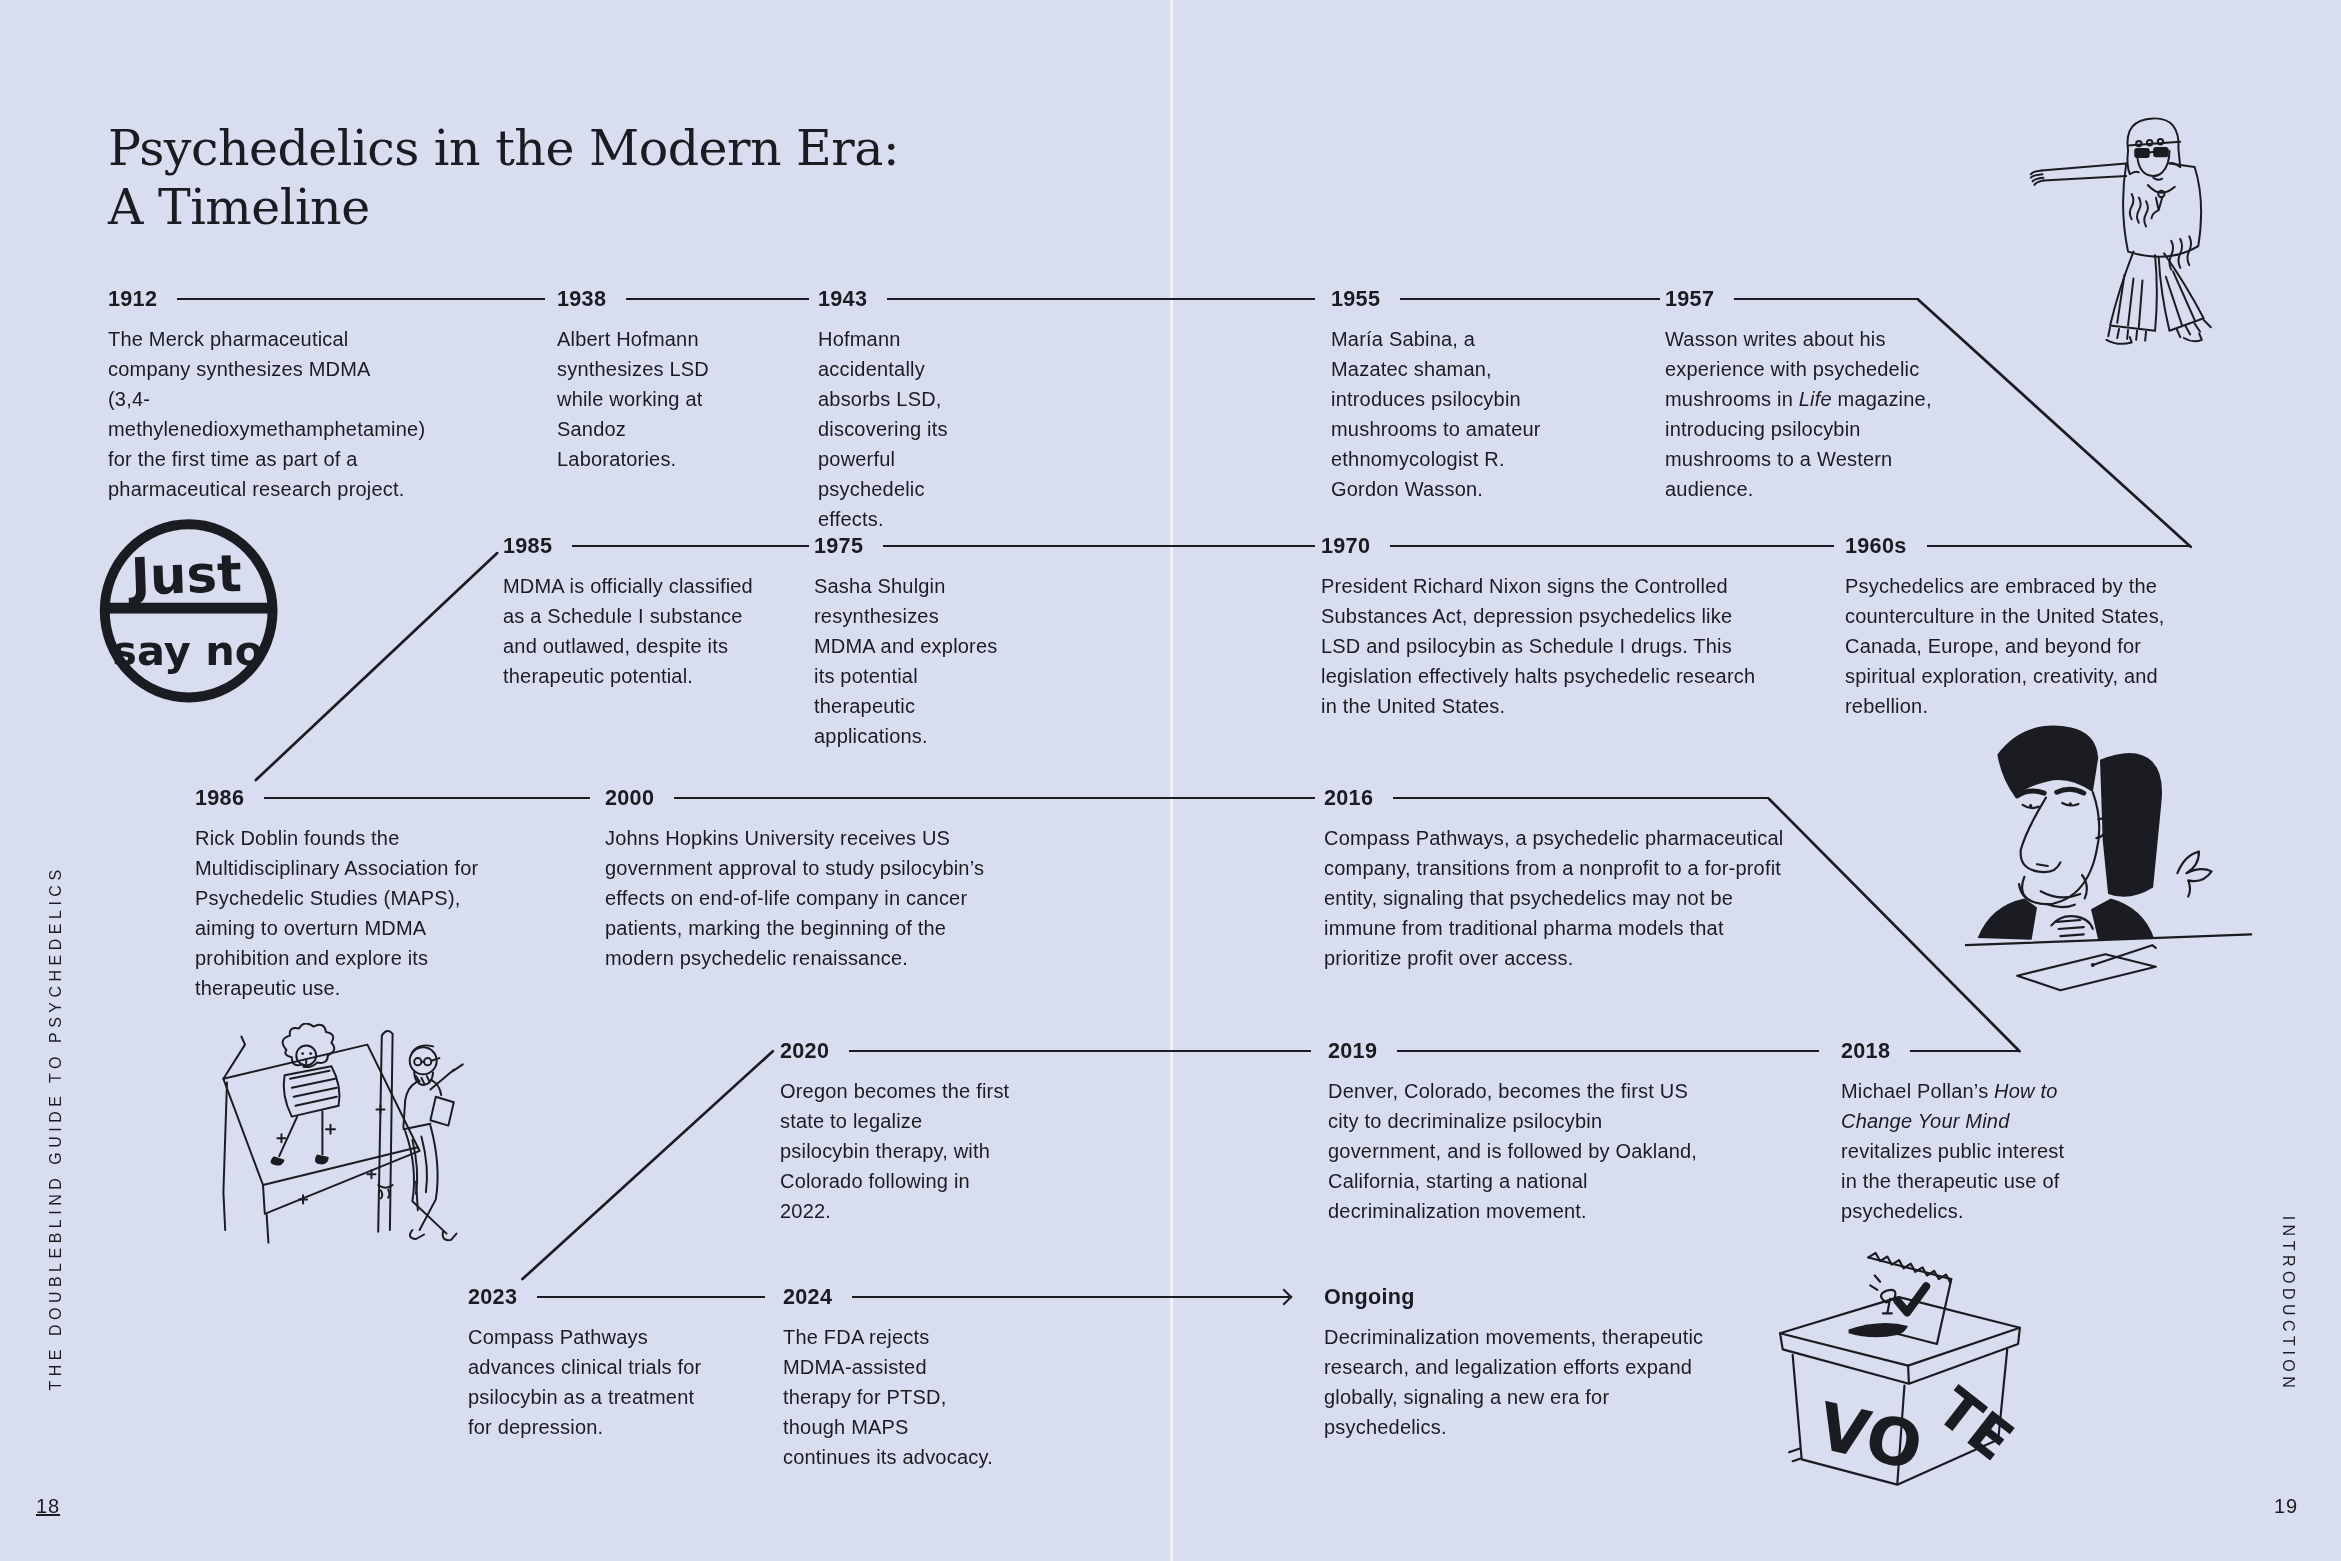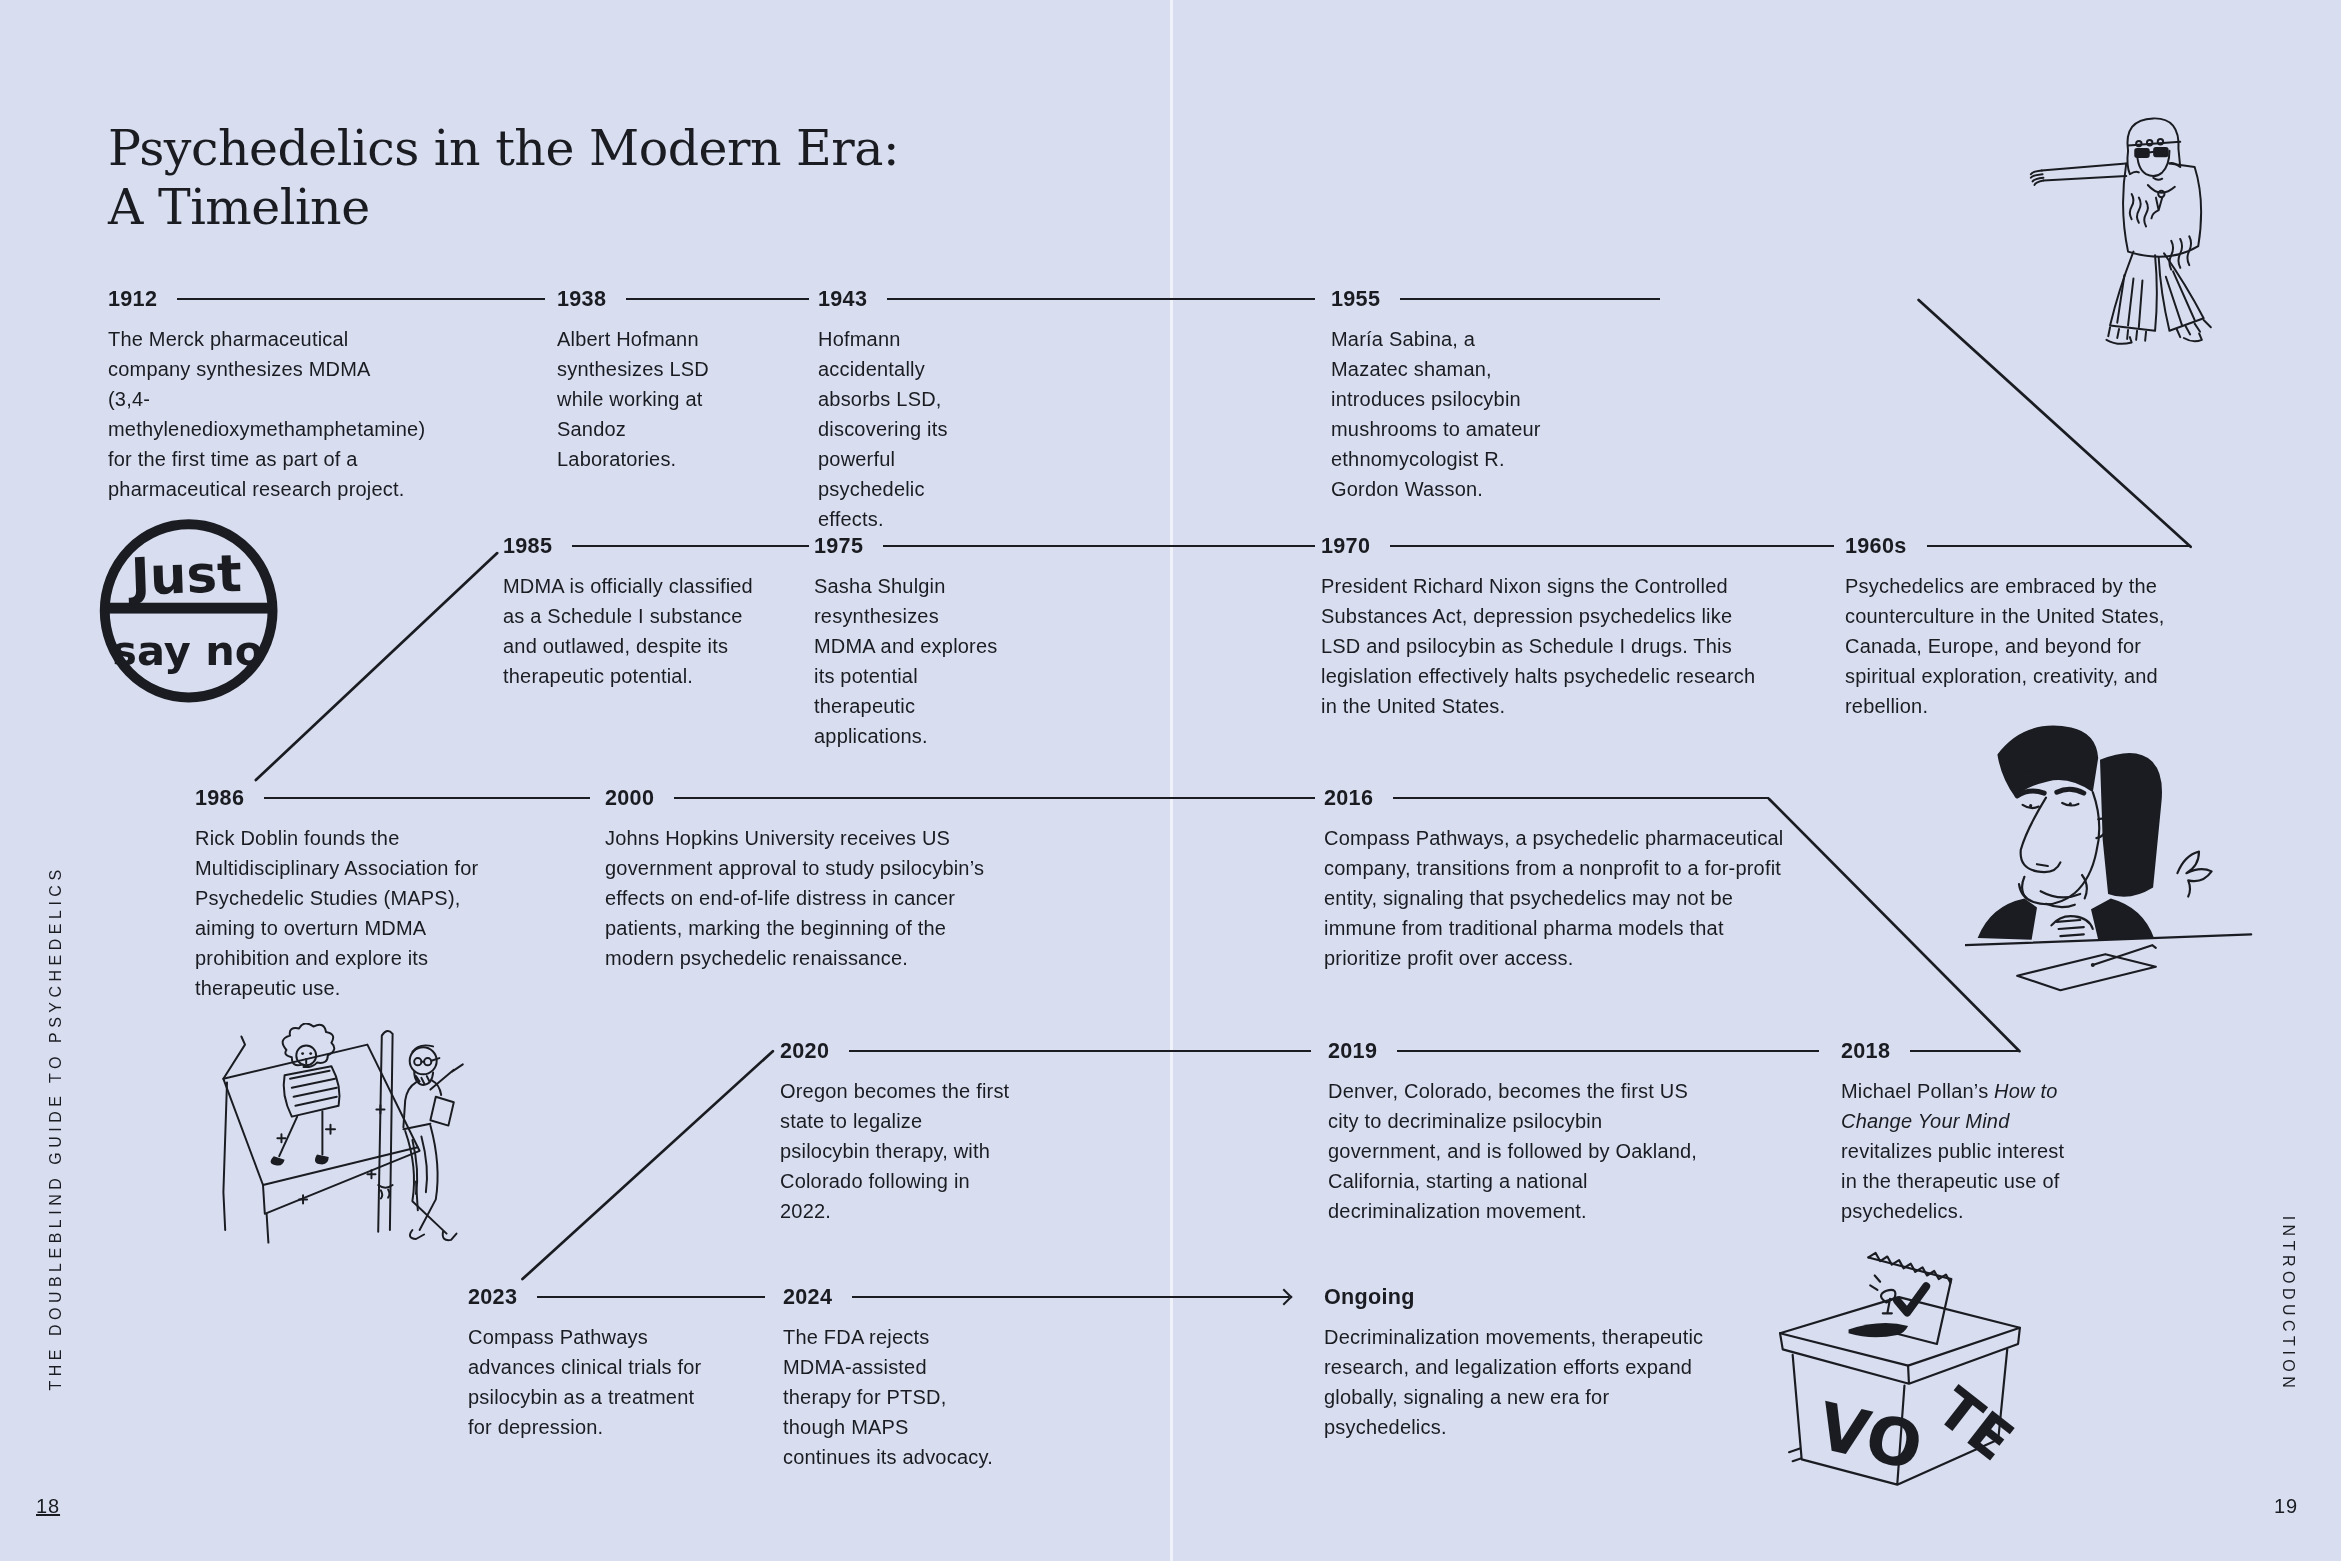--- a/index.html
+++ b/index.html
@@ -94,20 +94,27 @@
       </div>
     <p class="entry-text">Hofmann accidentally absorbs LSD, discovering its powerful psychedelic effects.</p>
   </div>
   <div class="entry e3">
     <div class="entry-head">
         <span class="year">1955</span>
         <span class="rule"></span>
       </div>
     <p class="entry-text">María Sabina, a Mazatec shaman, introduces psilocybin mushrooms to amateur ethnomycologist R. Gordon Wasson.</p>
   </div>
+  <div class="entry e4">
+    <div class="entry-head">
+        <span class="year">1957</span>
+        <span class="rule"></span>
+      </div>
+    <p class="entry-text"><span>Wasson writes about his experience with psychedelic mushrooms in </span><i>Life</i><span> magazine, introducing psilocybin mushrooms to a Western audience.</span></p>
+  </div>
   <div class="entry e5">
     <div class="entry-head">
         <span class="year">1985</span>
         <span class="rule"></span>
       </div>
     <p class="entry-text">MDMA is officially classified as a Schedule I substance and outlawed, despite its therapeutic potential.</p>
   </div>
   <div class="entry e6">
     <div class="entry-head">
         <span class="year">1975</span>
@@ -134,21 +141,21 @@
         <span class="year">1986</span>
         <span class="rule"></span>
       </div>
     <p class="entry-text">Rick Doblin founds the Multidisciplinary Association for Psychedelic Studies (MAPS), aiming to overturn MDMA prohibition and explore its therapeutic use.</p>
   </div>
   <div class="entry e10">
     <div class="entry-head">
         <span class="year">2000</span>
         <span class="rule"></span>
       </div>
-    <p class="entry-text">Johns Hopkins University receives US government approval to study psilocybin’s effects on end-of-life distress in cancer patients, marking the beginning of the modern psychedelic renaissance.</p>
+    <p class="entry-text">Johns Hopkins University receives US government approval to study psilocybin’s effects on end-of-life company in cancer patients, marking the beginning of the modern psychedelic renaissance.</p>
   </div>
   <div class="entry e11">
     <div class="entry-head">
         <span class="year">2016</span>
         <span class="rule"></span>
       </div>
     <p class="entry-text">Compass Pathways, a psychedelic pharmaceutical company, transitions from a nonprofit to a for-profit entity, signaling that psychedelics may not be immune from traditional pharma models that prioritize profit over access.</p>
   </div>
   <div class="entry e12">
     <div class="entry-head">

